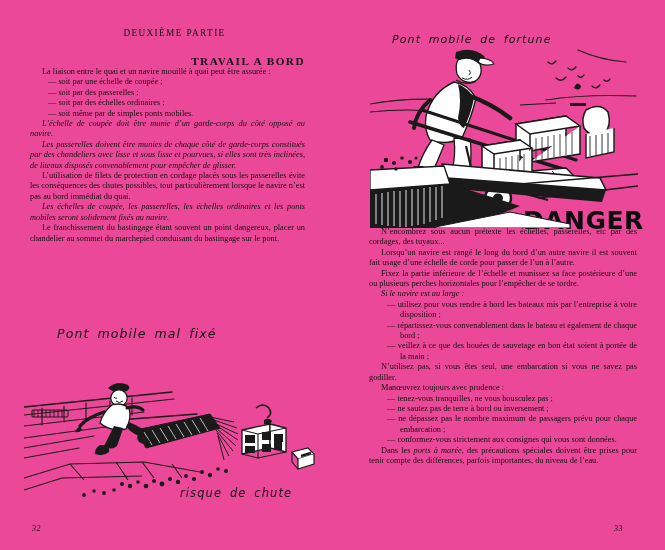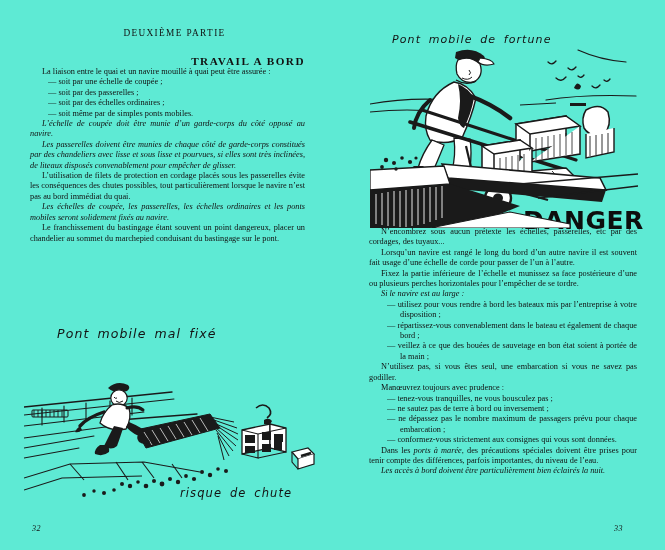--- a/index.html
+++ b/index.html
@@ -5,21 +5,21 @@
 <style>
   html, body {
     margin: 0;
     padding: 0;
     background: #ffffff;
   }
   .spread {
     position: relative;
     width: 665px;
     height: 550px;
-    background: #5eead4;
+    background: #ec4899;
     overflow: hidden;
     font-family: "Liberation Serif", "DejaVu Serif", serif;
     color: #111111;
   }
 
   
   .page {
     position: absolute;
     top: 0;
     height: 550px;
@@ -319,21 +319,20 @@
       <li>tenez-vous tranquilles, ne vous bousculez pas ;</li>
       <li>ne sautez pas de terre à bord ou inversement ;</li>
       <li>ne dépassez pas le nombre maximum de passagers prévu pour chaque embarcation ;</li>
       <li>conformez-vous strictement aux consignes qui vous sont données.</li>
     </ul>
 
     <p class="body">
       <span>Dans les </span><em>ports à marée</em><span>, des précautions spéciales doivent être prises pour tenir compte des différences, parfois importantes, du niveau de l’eau.</span>
     </p>
 
-    <p class="body it">Les accès à bord doivent être particulièrement bien éclairés la nuit.</p>
 
     <div class="page-num page-num-right">33</div>
   </div>
 
   <div class="hand cap-fortune">Pont mobile de fortune</div>
   <div class="danger-word">DANGER</div>
 
   <svg class="illus illus-right" width="268" height="180" viewBox="0 0 268 180" aria-hidden="true">
 
     <g class="ink-stroke" stroke-width="1.2" stroke-linecap="round">

